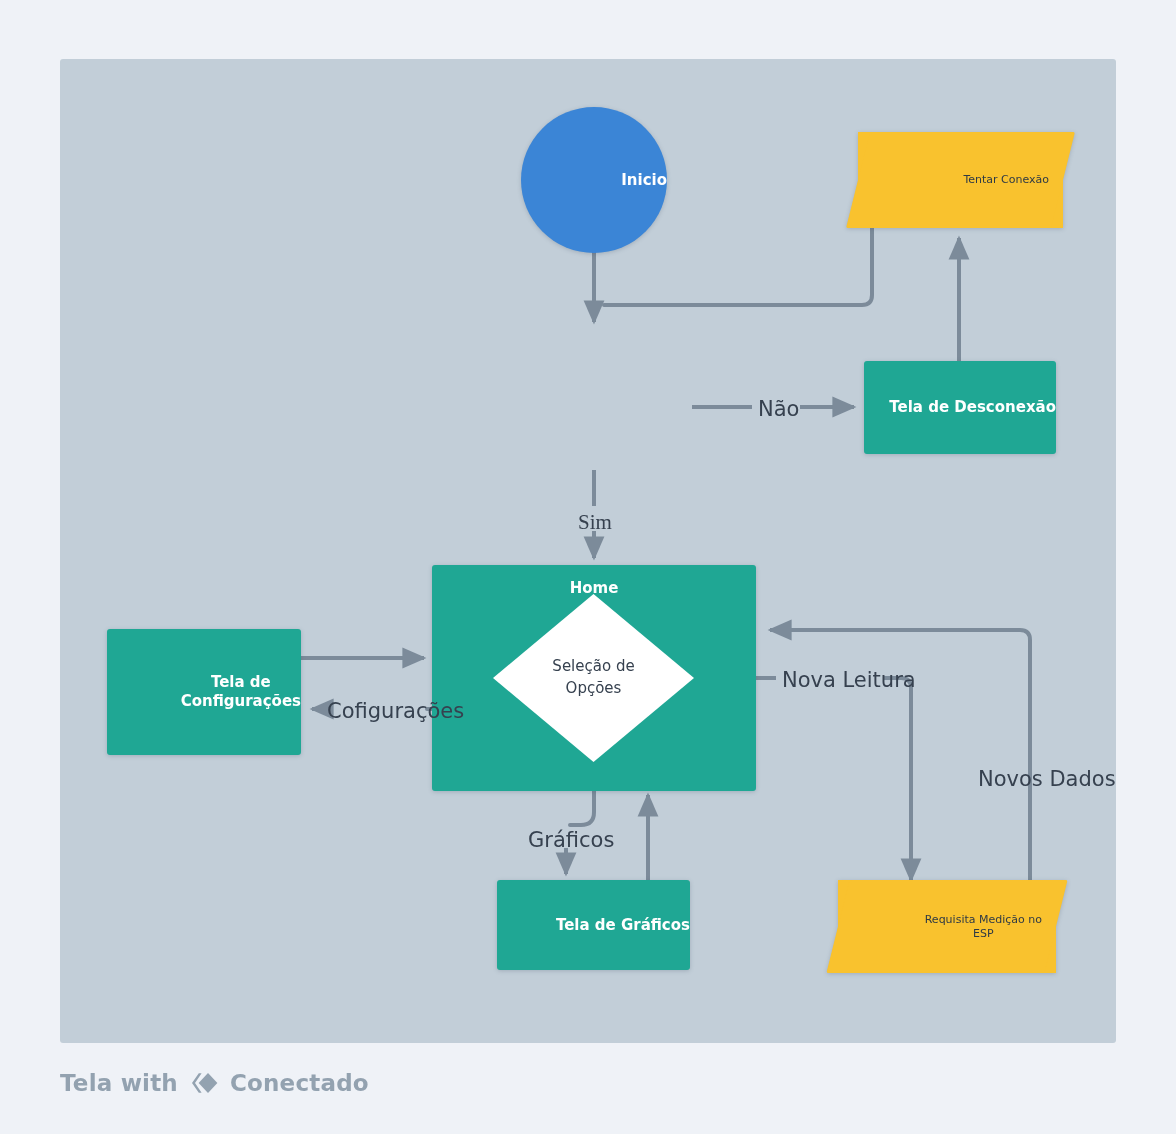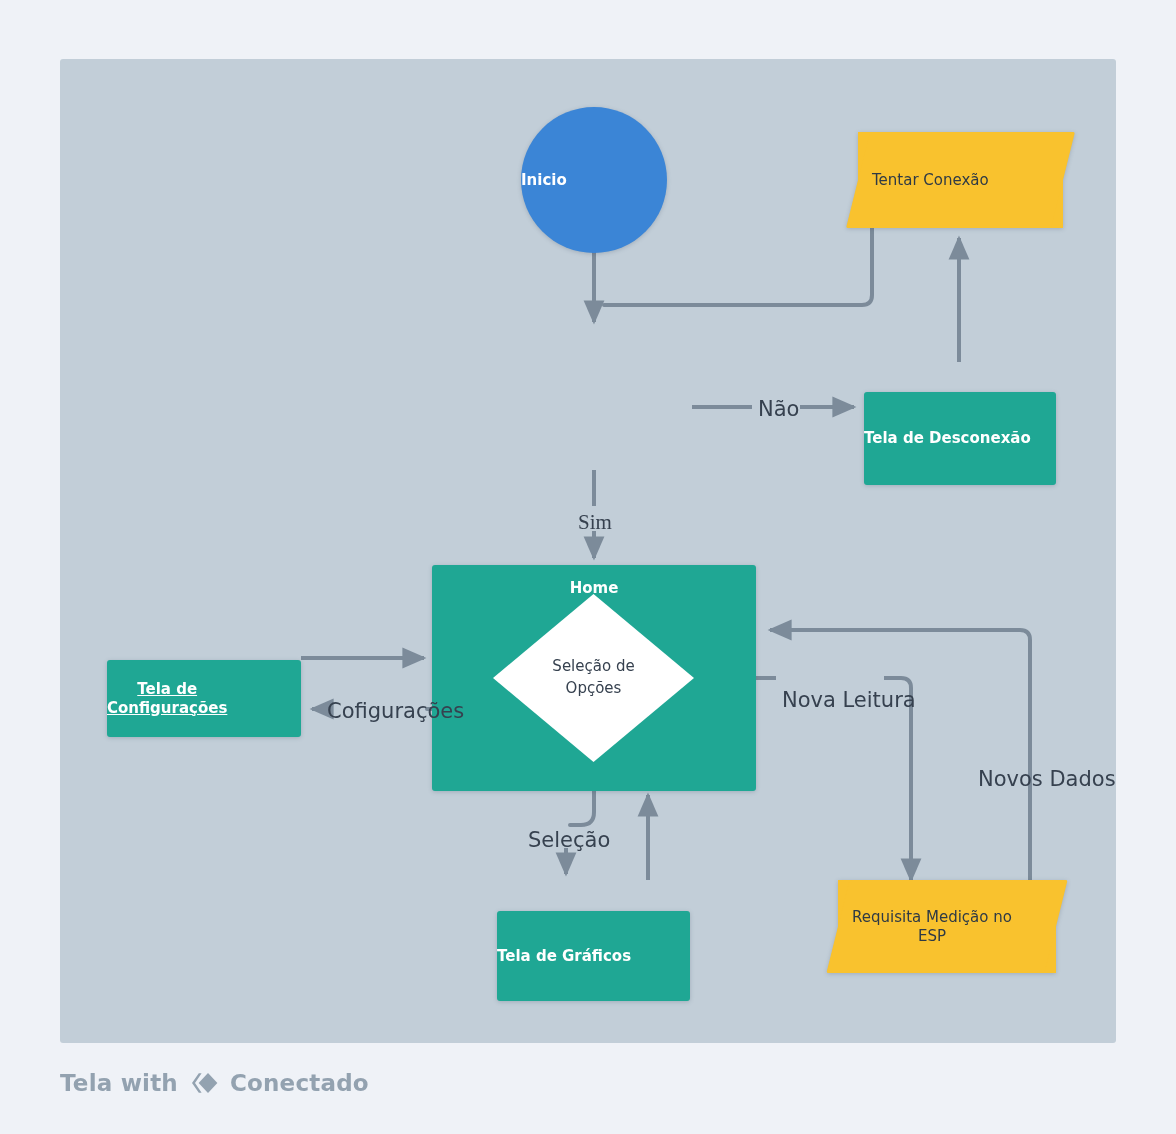--- a/index.html
+++ b/index.html
@@ -34,56 +34,55 @@
     left: 0; top: 0;
     width: 1176px;
     height: 1134px;
     pointer-events: none;
   }
   .node {
     position: absolute;
     box-sizing: border-box;
     display: flex;
     align-items: center;
-    justify-content: flex-start;
+    justify-content: flex-end;
     text-align: center;
     line-height: 1.25;
   }
   .node-shadow {
     filter: drop-shadow(0 1px 2px rgba(40,60,80,0.22));
   }
   .circle-node {
     border-radius: 50%;
     background: #3b85d6;
     color: #ffffff;
     font-weight: bold;
     font-size: 15px;
   }
   .rect-node {
     background: #1fa794;
     color: #ffffff;
     font-weight: bold;
     font-size: 15px;
     border-radius: 3px;
-    margin-top: 31px;
   }
   .home-node {
     background: #1fa794;
     border-radius: 3px;
     color: #ffffff;
     font-weight: bold;
     font-size: 15px;
     align-items: flex-start;
     justify-content: center;
     padding-top: 14px;
   }
   .para-node {
     background: #f9c22e;
     color: #2f3a45;
-    font-size: 15px;
+    font-size: 11px;
     font-weight: normal;
   }
   .para-skew {
     position: absolute;
     left: 0; top: 0;
     width: 100%;
     height: 100%;
     background: #f9c22e;
     transform: skewX(-14deg);
     border-radius: 2px;
@@ -206,21 +205,21 @@
   <div class="diamond-wrap" style="left:493px; top:594px; width:201px; height:168px;">
     <div class="diamond-bg"></div>
     <div class="diamond-label">
       <div>
         <div>Seleção de</div>
         <div>Opções</div>
       </div>
     </div>
   </div>
 
-  <div class="node rect-node node-shadow" style="left:107px; top:629px; width:194px; height:77px;text-decoration:underline;">
+  <div class="node rect-node node-shadow" style="left:107px; top:629px; width:194px; height:126px;">
     <div>
       <div>Tela de</div>
       <div>Configurações</div>
     </div>
   </div>
 
   <div class="node rect-node node-shadow" style="left:497px; top:880px; width:193px; height:90px;">
     <span>Tela de Gráficos</span>
   </div>
 
@@ -231,25 +230,25 @@
       <span>ESP</span>
     </span>
   </div>
 
   <div class="edge-label" style="left:758px; top:397px;">Não</div>
 
   <div class="edge-label" style="left:578px; top:510px;font-family:Liberation Serif, serif;">Sim</div>
 
   <div class="edge-label" style="left:327px; top:699px;">Cofigurações</div>
 
-  <div class="edge-label" style="left:782px; top:688px;">Nova Leitura</div>
+  <div class="edge-label" style="left:782px; top:668px;">Nova Leitura</div>
 
   <div class="edge-label" style="left:978px; top:767px;">Novos Dados</div>
 
-  <div class="edge-label" style="left:528px; top:828px;">Seleção</div>
+  <div class="edge-label" style="left:528px; top:828px;">Gráficos</div>
 
   <div id="footer">
     <span>Tela with</span>
     <span class="brand-mark">
       <svg width="30" height="26" viewBox="0 0 30 26" aria-hidden="true">
         <path d="M9.8,3.2 L3.0,13.0 L9.8,22.8 L12.6,22.8 L6.0,13.0 L12.6,3.2 Z" fill="#93a2b0"></path>
         <path d="M19.0,3.0 L28.4,13.0 L19.0,23.0 L9.6,13.0 Z" fill="#93a2b0"></path>
       </svg>
     </span>
     <span>Conectado</span>

